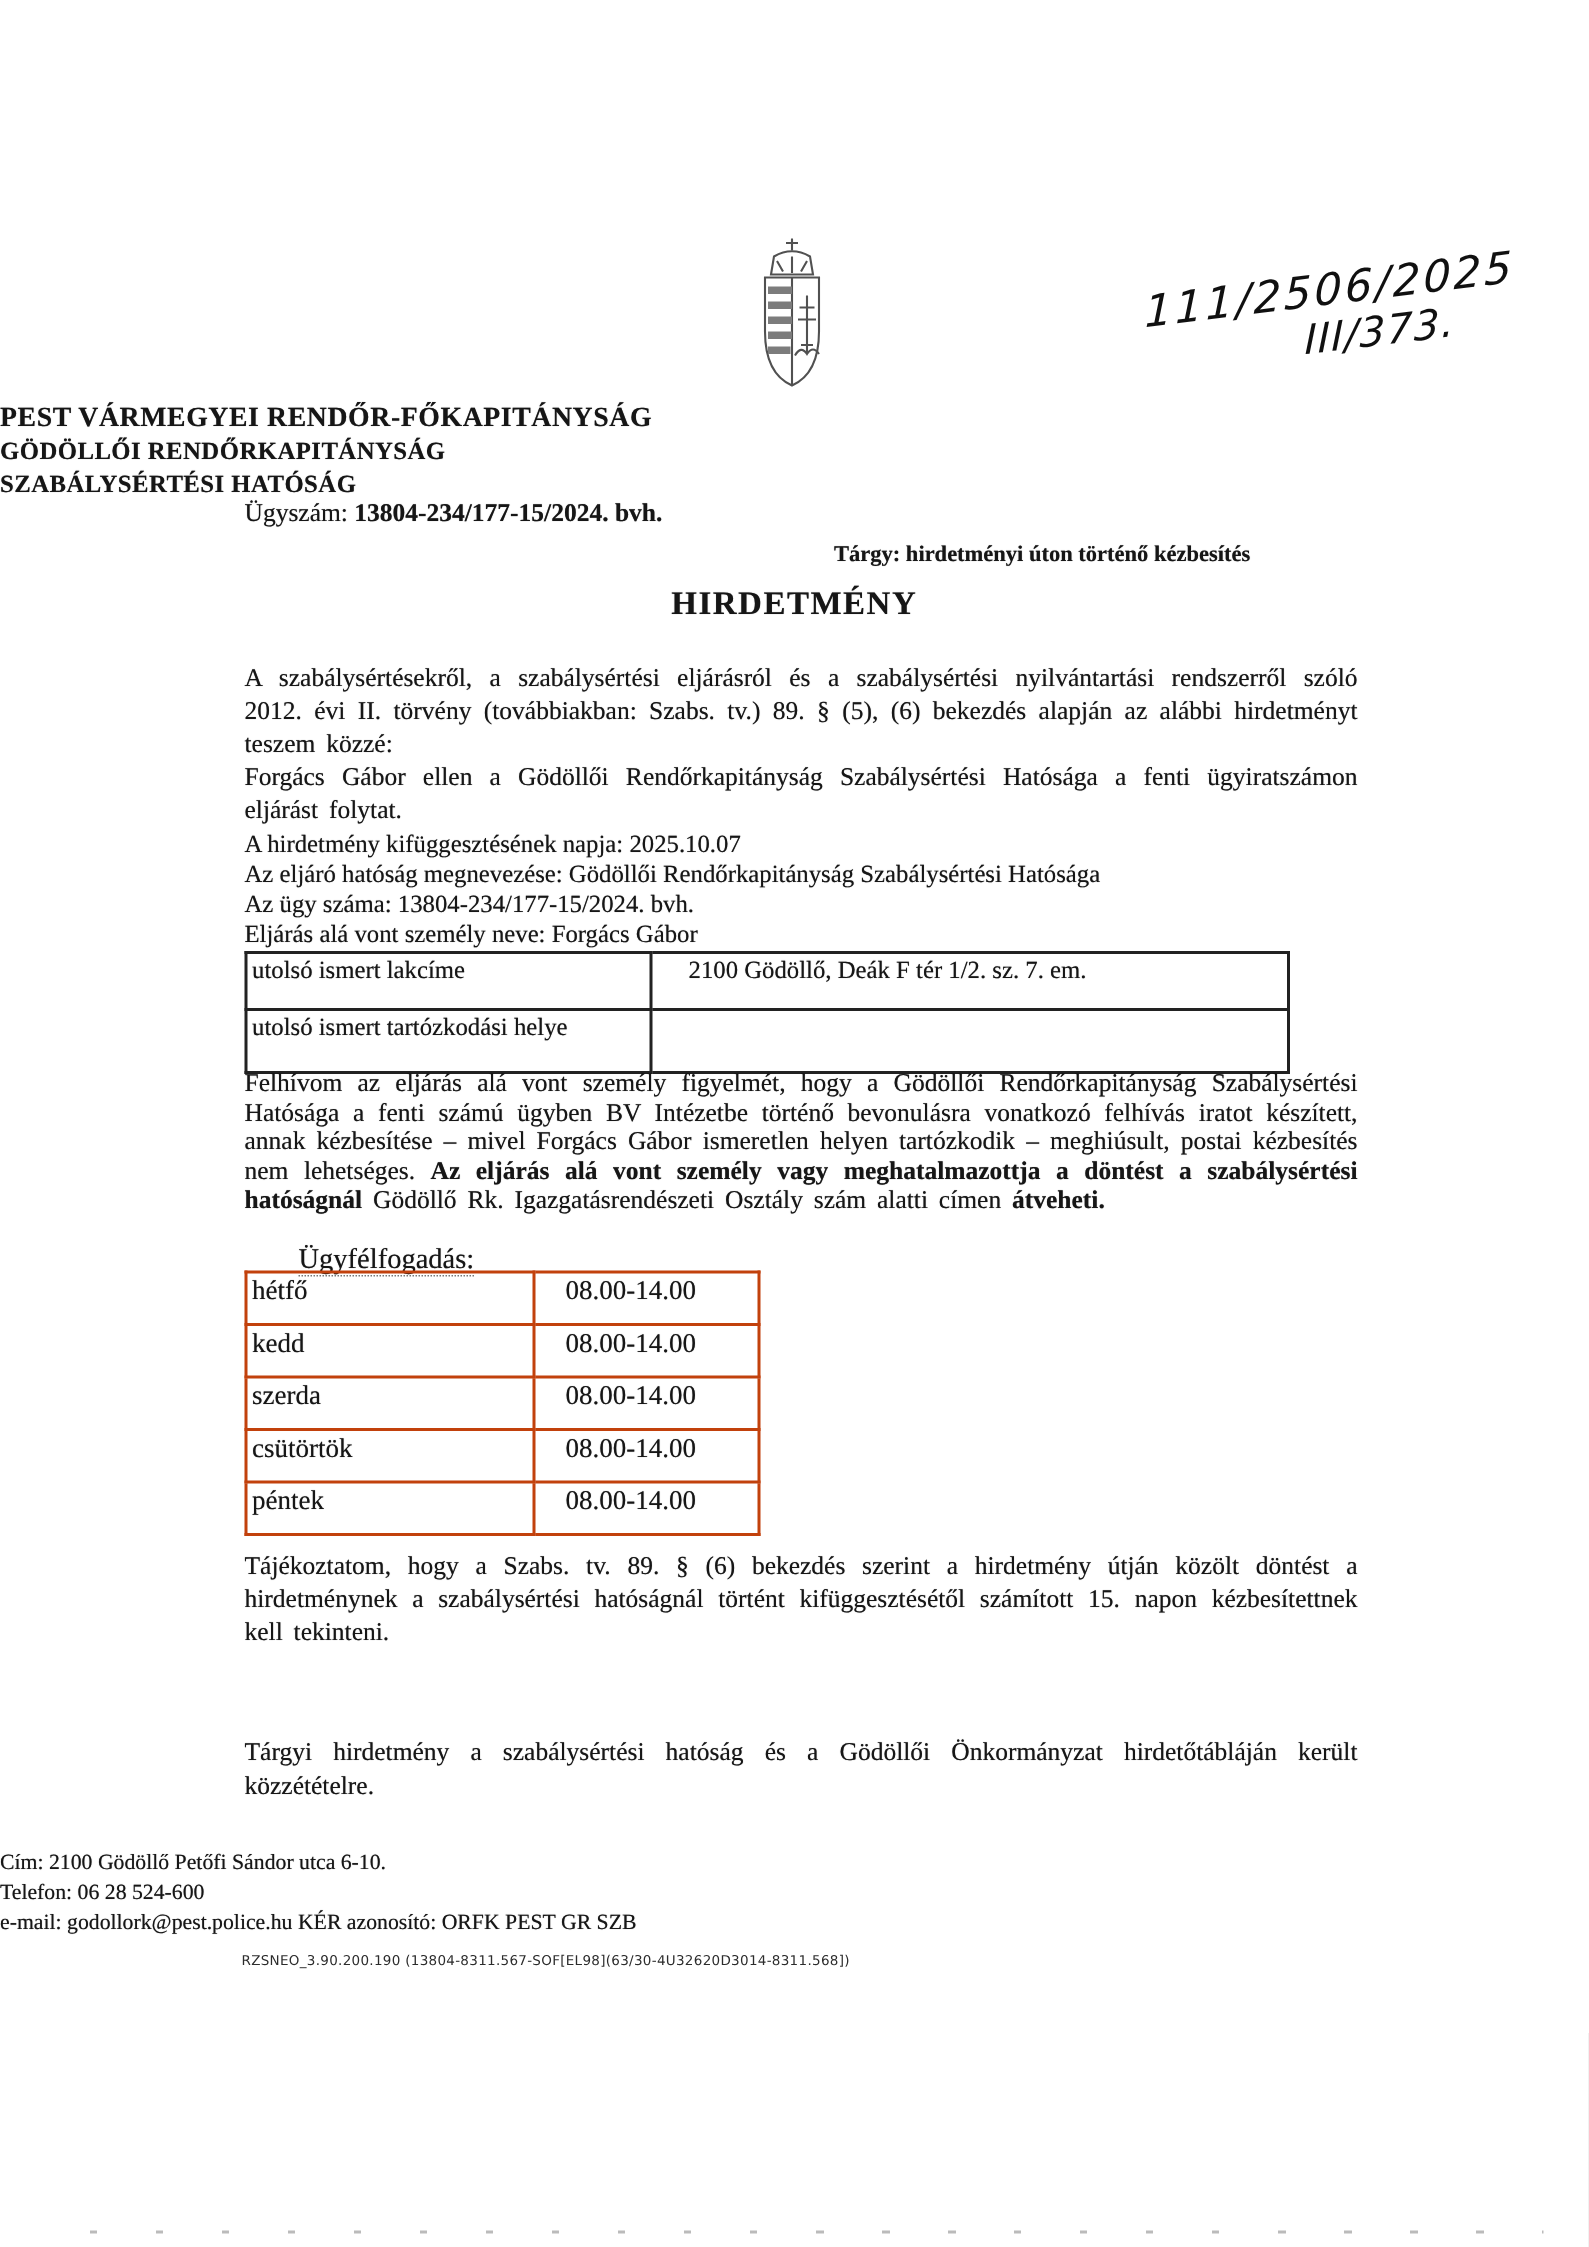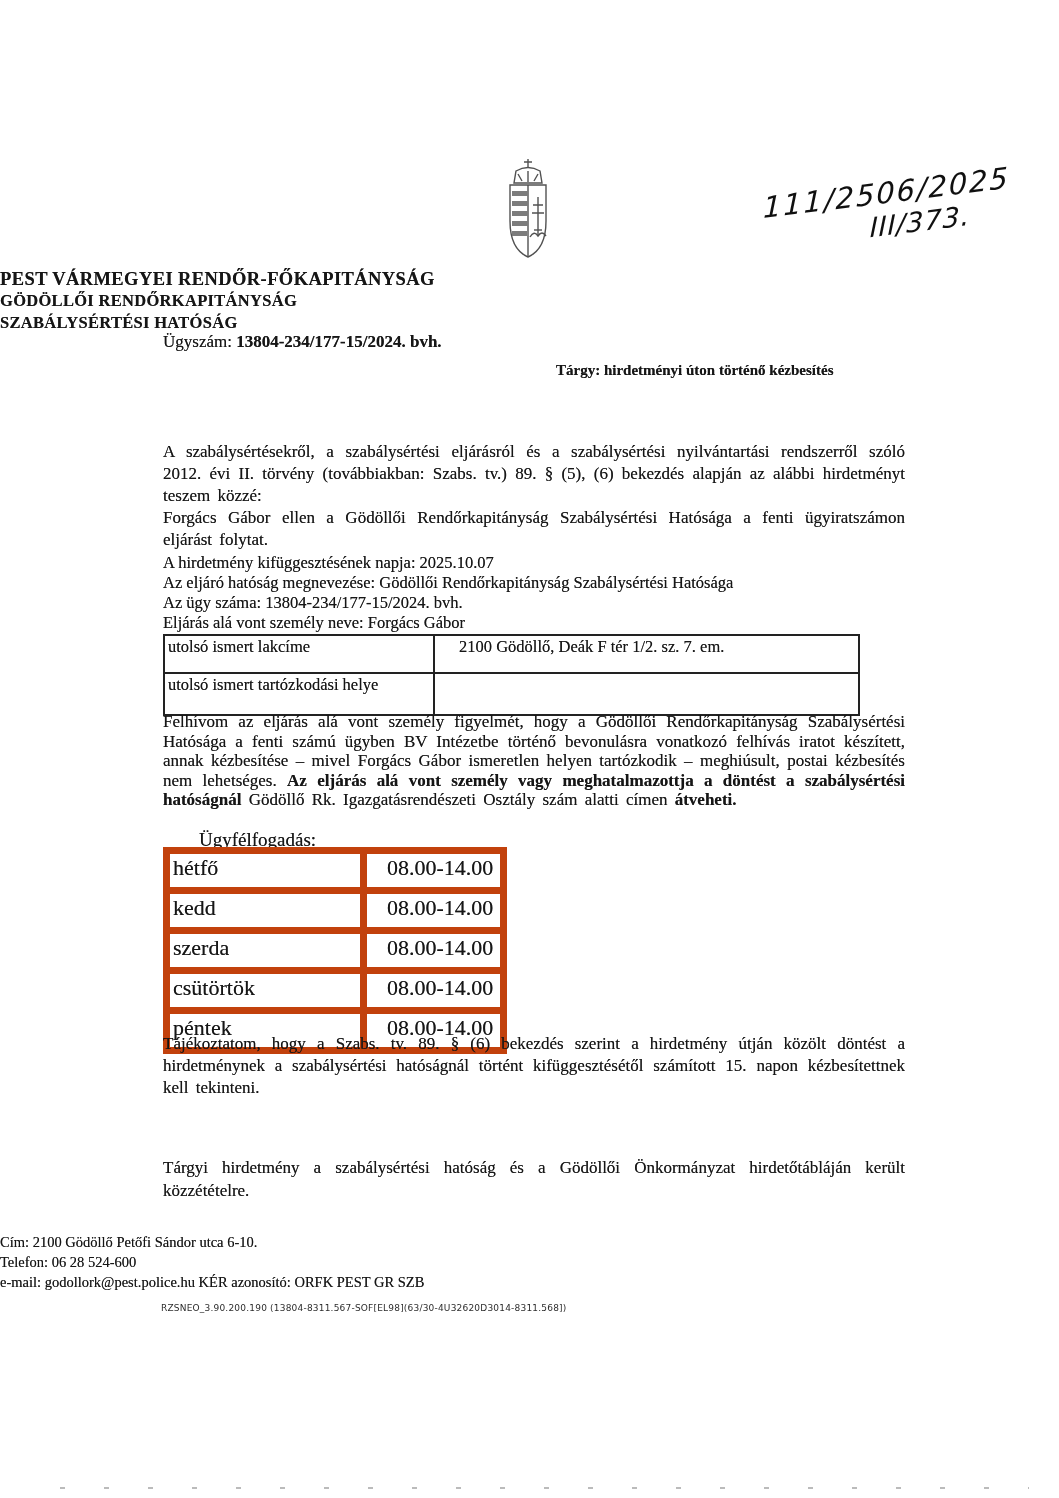--- a/index.html
+++ b/index.html
@@ -40,21 +40,21 @@
   #address-table td{border:2px solid #222;vertical-align:top;font-size:16.5px;padding:1px 3px;}
   #address-table td.lbl{width:262px;}
   #address-table td.val{padding-left:24px;}
   #address-table tr.r1 td{height:34px;}
   #address-table tr.r2 td{height:38px;}
   #para-notice{top:712px;line-height:19.5px;}
   #hours-label{position:absolute;left:163px;top:829px;font-size:19px;margin-left:36px;}
   #hours-label span{border-bottom:1.5px dotted #777;}
   
   #hours-table{position:absolute;left:163px;top:847px;width:344px;border-collapse:collapse;}
-  #hours-table td{border:7px solid #c2410c;vertical-align:top;font-size:22px;padding:1px 3px;height:31px;}
+  #hours-table td{border:2px solid #c2410c;vertical-align:top;font-size:18px;padding:1px 3px;height:31px;}
   #hours-table td.day{width:184px;}
   #hours-table td.time{padding-left:20px;}
   #para-deemed{top:1033px;line-height:22px;}
   #para-publication{top:1156px;line-height:23px;word-spacing:2px;}
   
   #footer{position:absolute;left:0;right:0;top:1232px;text-align:left;font-size:14.5px;line-height:20px;}
   #sysfooter{position:absolute;left:161px;top:1303px;font-size:9px;
     font-family:"DejaVu Sans",sans-serif;letter-spacing:.2px;color:#2c2c2c;text-shadow:none;}
   #bottom-artifact{position:absolute;left:60px;right:30px;top:1487px;height:2px;opacity:.4;
     background:repeating-linear-gradient(90deg,#555 0 5px,transparent 5px 44px);}
@@ -94,20 +94,21 @@
   <div id="org-header">
     <div class="org1">PEST VÁRMEGYEI RENDŐR-FŐKAPITÁNYSÁG</div>
     <div class="org2">GÖDÖLLŐI RENDŐRKAPITÁNYSÁG</div>
     <div class="org3">SZABÁLYSÉRTÉSI HATÓSÁG</div>
   </div>
 
   <div id="case-line"><span>Ügyszám: </span><span class="b">13804-234/177-15/2024. bvh.</span></div>
 
   <div id="subject-line">Tárgy: hirdetményi úton történő kézbesítés</div>
 
+  <div id="doc-title">HIRDETMÉNY</div>
 
   <p id="para-legal" class="para">A szabálysértésekről, a szabálysértési eljárásról és a szabálysértési nyilvántartási rendszerről szóló 2012. évi II. törvény (továbbiakban: Szabs. tv.) 89. § (5), (6) bekezdés alapján az alábbi hirdetményt teszem közzé:</p>
 
   <p id="para-subject" class="para">Forgács Gábor ellen a Gödöllői Rendőrkapitányság Szabálysértési Hatósága a fenti ügyiratszámon eljárást folytat.</p>
 
   <div id="info-lines">
     <div>A hirdetmény kifüggesztésének napja: 2025.10.07</div>
     <div>Az eljáró hatóság megnevezése: Gödöllői Rendőrkapitányság Szabálysértési Hatósága</div>
     <div>Az ügy száma: 13804-234/177-15/2024. bvh.</div>
     <div>Eljárás alá vont személy neve: Forgács Gábor</div>

